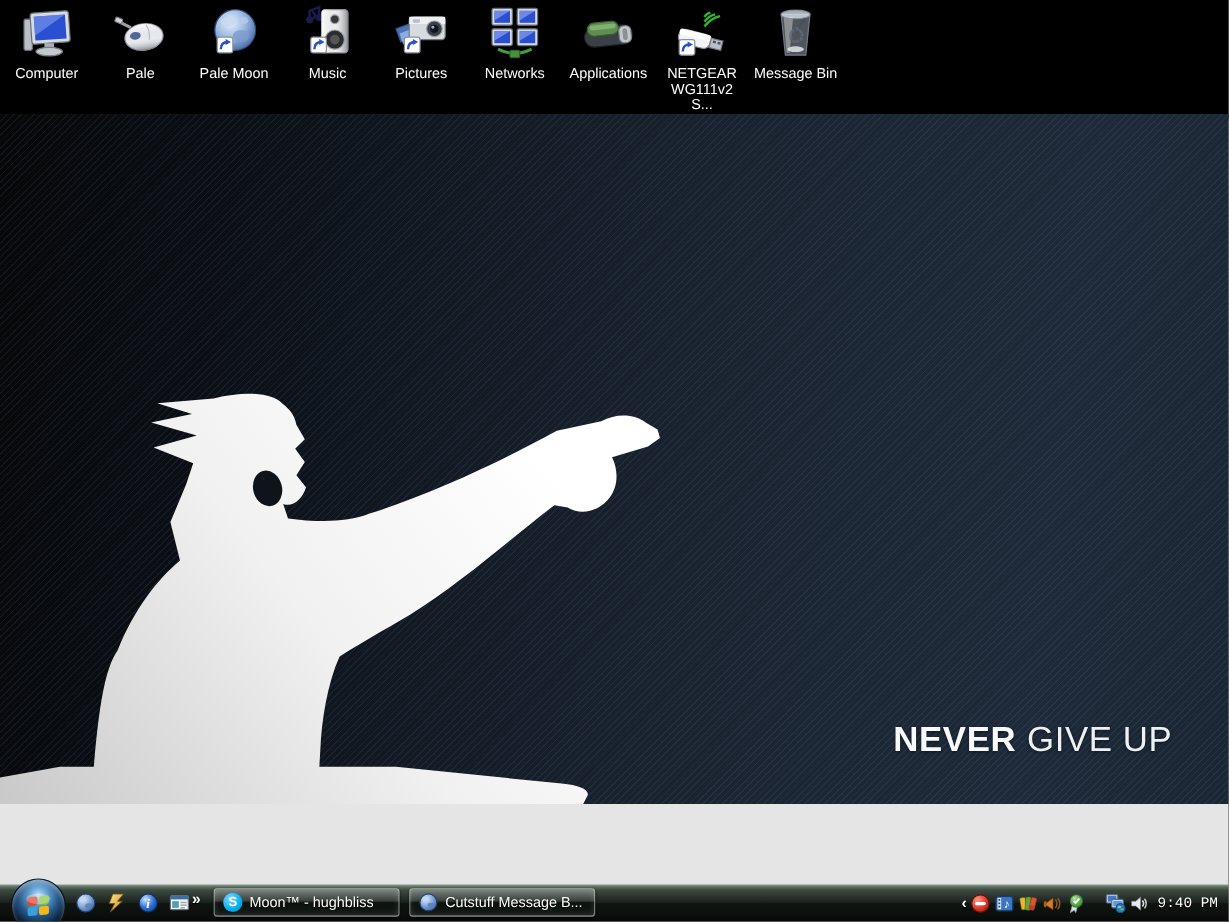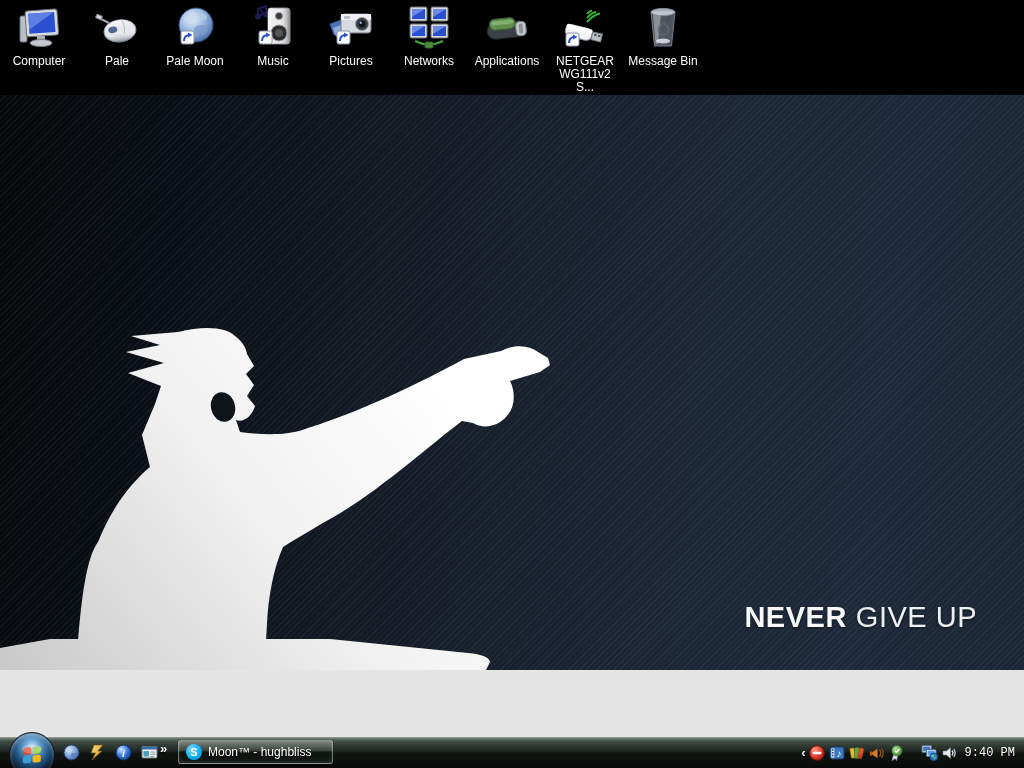--- a/index.html
+++ b/index.html
@@ -362,20 +362,28 @@
       </span>
     </div>
 
     <span id="overflow-chev" class="chev">»</span>
 
     <div class="task-btn" id="task-btn-1">
       <span class="skype-dot">S</span>
       <span class="ttl">Moon™ - hughbliss</span>
     </div>
 
+    <div class="task-btn" id="task-btn-2">
+      <svg width="16" height="16" viewBox="0 0 17 17" style="flex:0 0 auto">
+        <circle cx="8.5" cy="8.5" r="7.5" fill="url(#qg)" stroke="#24406e"></circle>
+        <ellipse cx="6" cy="6" rx="3" ry="2" fill="#c2d6ef" opacity=".85"></ellipse>
+        <ellipse cx="11" cy="11" rx="3.2" ry="2.2" fill="#5a7fb8" opacity=".85"></ellipse>
+      </svg>
+      <span class="ttl">Cutstuff Message B...</span>
+    </div>
 
     <div id="tray">
       <span class="chev">‹</span>
 
       <span class="tico">
         <svg width="16" height="16" viewBox="0 0 16 16">
           <defs>
               <radialGradient id="rd" cx=".35" cy=".3" r=".85">
             <stop offset="0" stop-color="#ff9a85"></stop>
                 <stop offset=".55" stop-color="#e03c2d"></stop>

